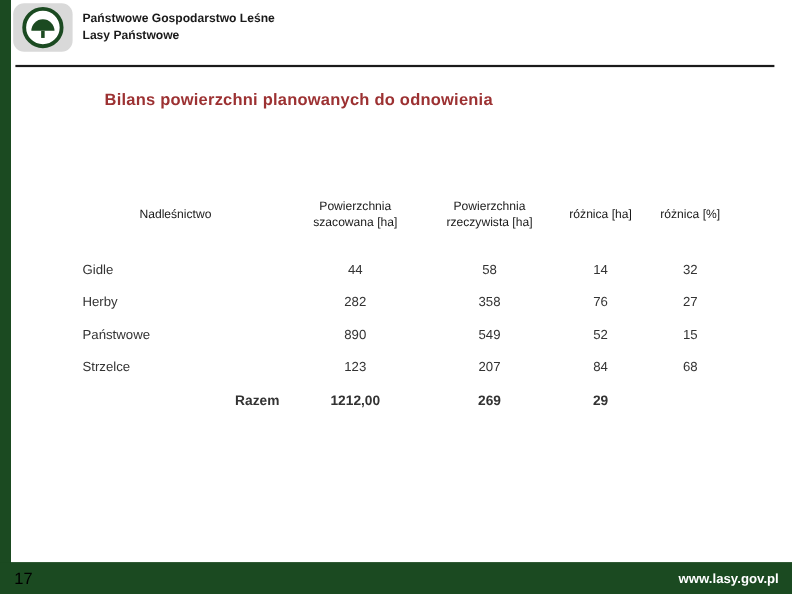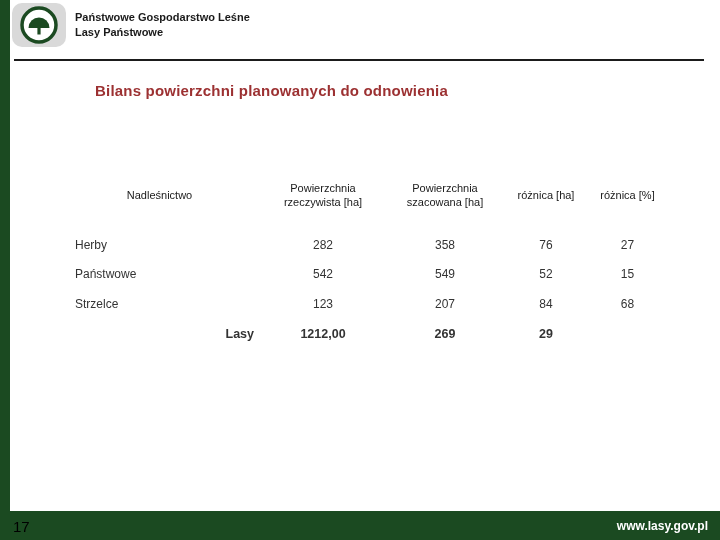--- a/index.html
+++ b/index.html
@@ -127,54 +127,61 @@
 </div>
 
 <div class="divider"></div>
 
 <h1 class="title">Bilans powierzchni planowanych do odnowienia</h1>
 
 <div class="table">
 
   <div class="grid-row thead">
     <div class="c-num">Nadleśnictwo</div>
+    <div class="c-num">Powierzchnia szacowana [ha]</div>
     <div class="c-num">Powierzchnia rzeczywista [ha]</div>
-    <div class="c-num">Powierzchnia szacowana [ha]</div>
     <div class="c-num">różnica [ha]</div>
     <div class="c-num">różnica [%]</div>
   </div>
 
+  <div class="grid-row trow">
+    <div class="c-name">Gidle</div>
+    <div class="c-num">44</div>
+    <div class="c-num">58</div>
+    <div class="c-num">14</div>
+    <div class="c-num">32</div>
+  </div>
 
   <div class="grid-row trow">
     <div class="c-name">Herby</div>
     <div class="c-num">282</div>
     <div class="c-num">358</div>
     <div class="c-num">76</div>
     <div class="c-num">27</div>
   </div>
 
   <div class="grid-row trow">
     <div class="c-name">Państwowe</div>
-    <div class="c-num">542</div>
+    <div class="c-num">890</div>
     <div class="c-num">549</div>
     <div class="c-num">52</div>
     <div class="c-num">15</div>
   </div>
 
   <div class="grid-row trow">
     <div class="c-name">Strzelce</div>
     <div class="c-num">123</div>
     <div class="c-num">207</div>
     <div class="c-num">84</div>
     <div class="c-num">68</div>
   </div>
 
 
   <div class="grid-row trow-total">
-    <div class="c-total-label">Lasy</div>
+    <div class="c-total-label">Razem</div>
     <div class="c-num">1212,00</div>
     <div class="c-num">269</div>
     <div class="c-num">29</div>
   </div>
 
 </div>
 
 <div class="footer-bar">
   <span class="website">www.lasy.gov.pl</span>
 </div>

